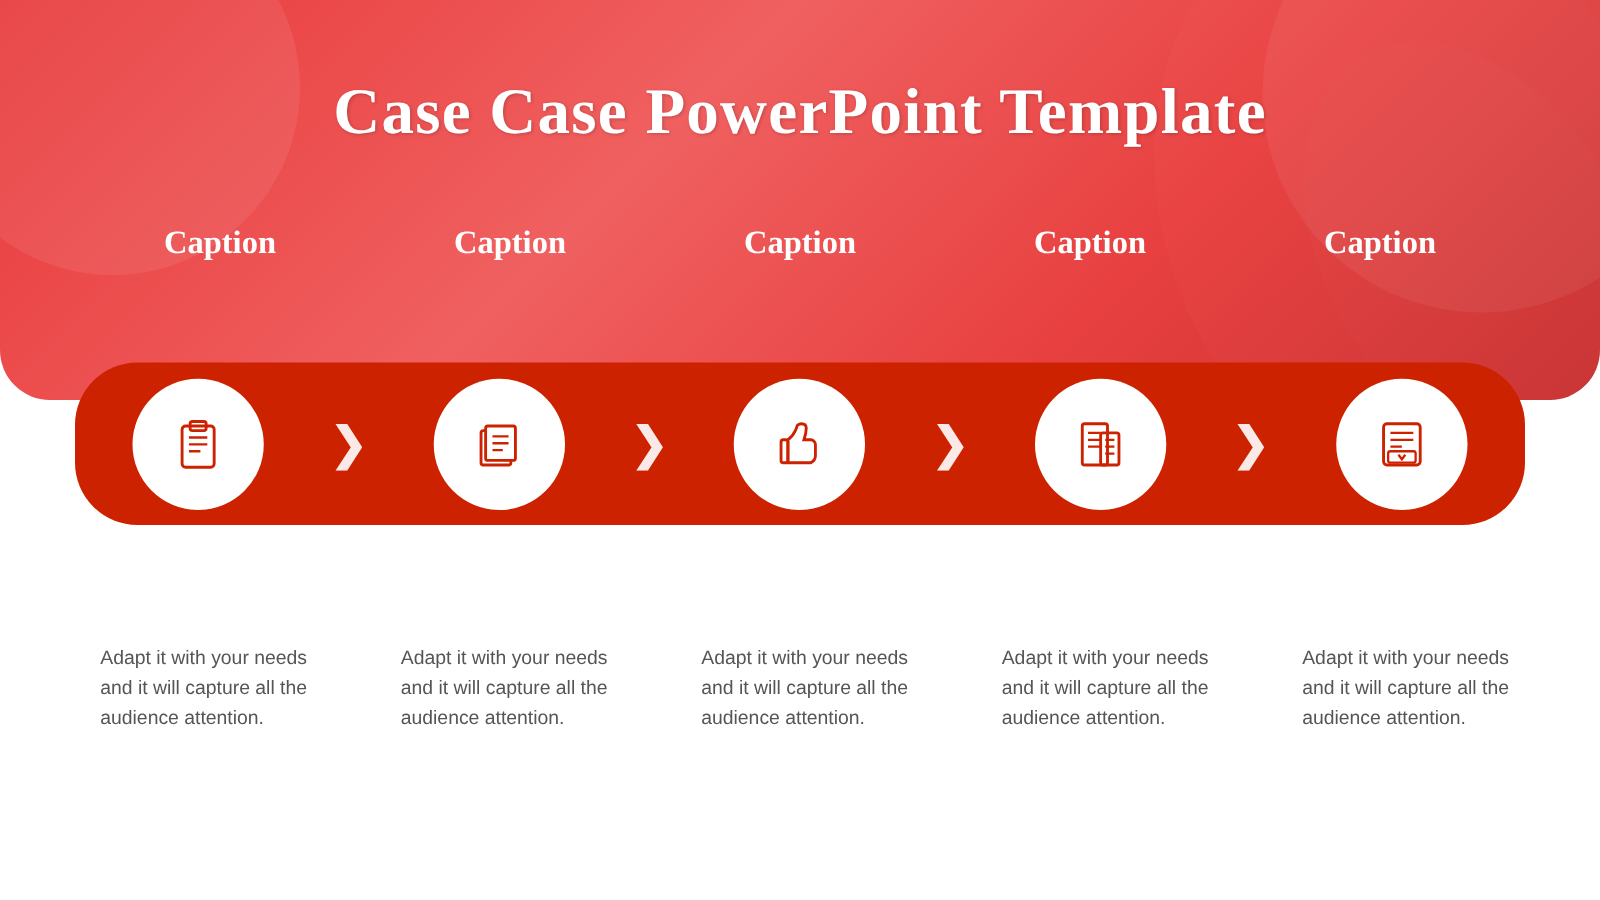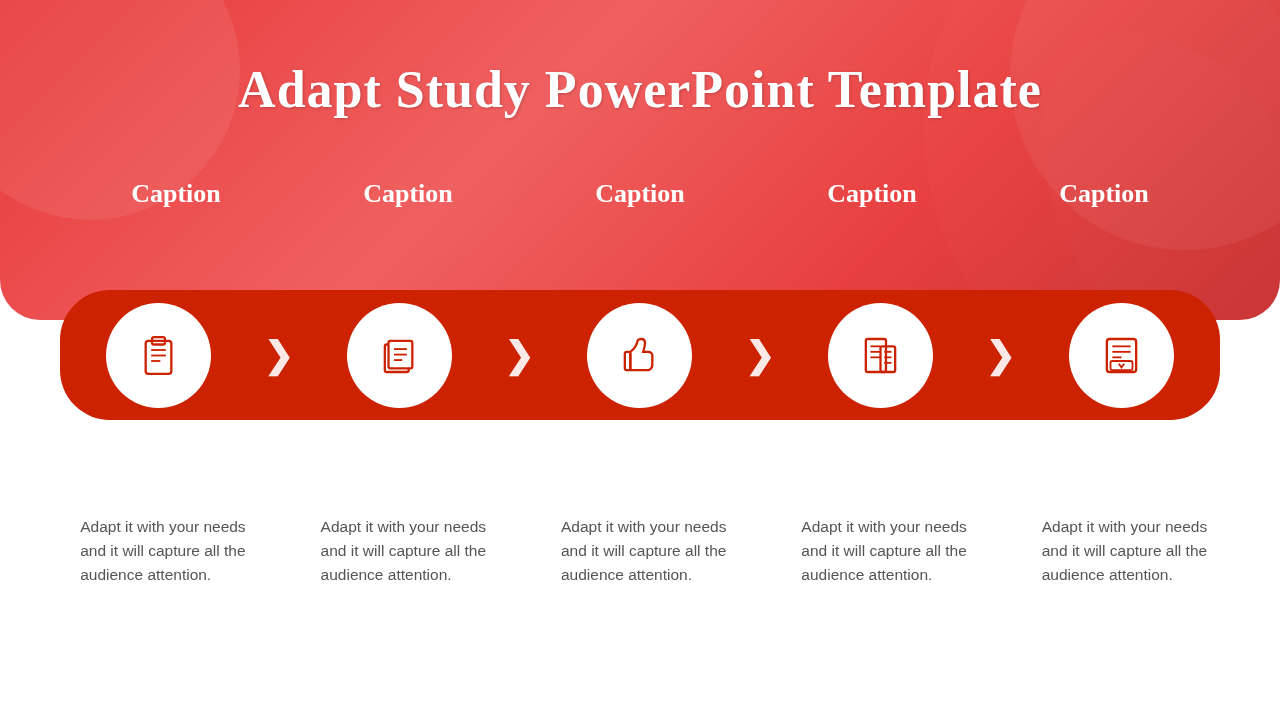--- a/index.html
+++ b/index.html
@@ -164,21 +164,21 @@
   <div class="top-section">
     <div class="bg-circle-left"></div>
     <div class="bg-circle-right"></div>
 
     <svg class="bg-hand" viewBox="0 0 500 320" xmlns="http://www.w3.org/2000/svg">
       <ellipse cx="350" cy="160" rx="200" ry="250" fill="rgba(255,255,255,0.12)" transform="rotate(-20, 350, 160)"></ellipse>
       <ellipse cx="400" cy="200" rx="120" ry="180" fill="rgba(255,255,255,0.08)" transform="rotate(-30, 400, 200)"></ellipse>
     </svg>
 
     <div class="slide-title">
-      <h1>Adapt Study PowerPoint Template</h1>
+      <h1>Case Case PowerPoint Template</h1>
     </div>
 
     <div class="captions-row">
       <div class="caption-label">Caption</div>
       <div class="caption-label">Caption</div>
       <div class="caption-label">Caption</div>
       <div class="caption-label">Caption</div>
       <div class="caption-label">Caption</div>
     </div>
   </div>

